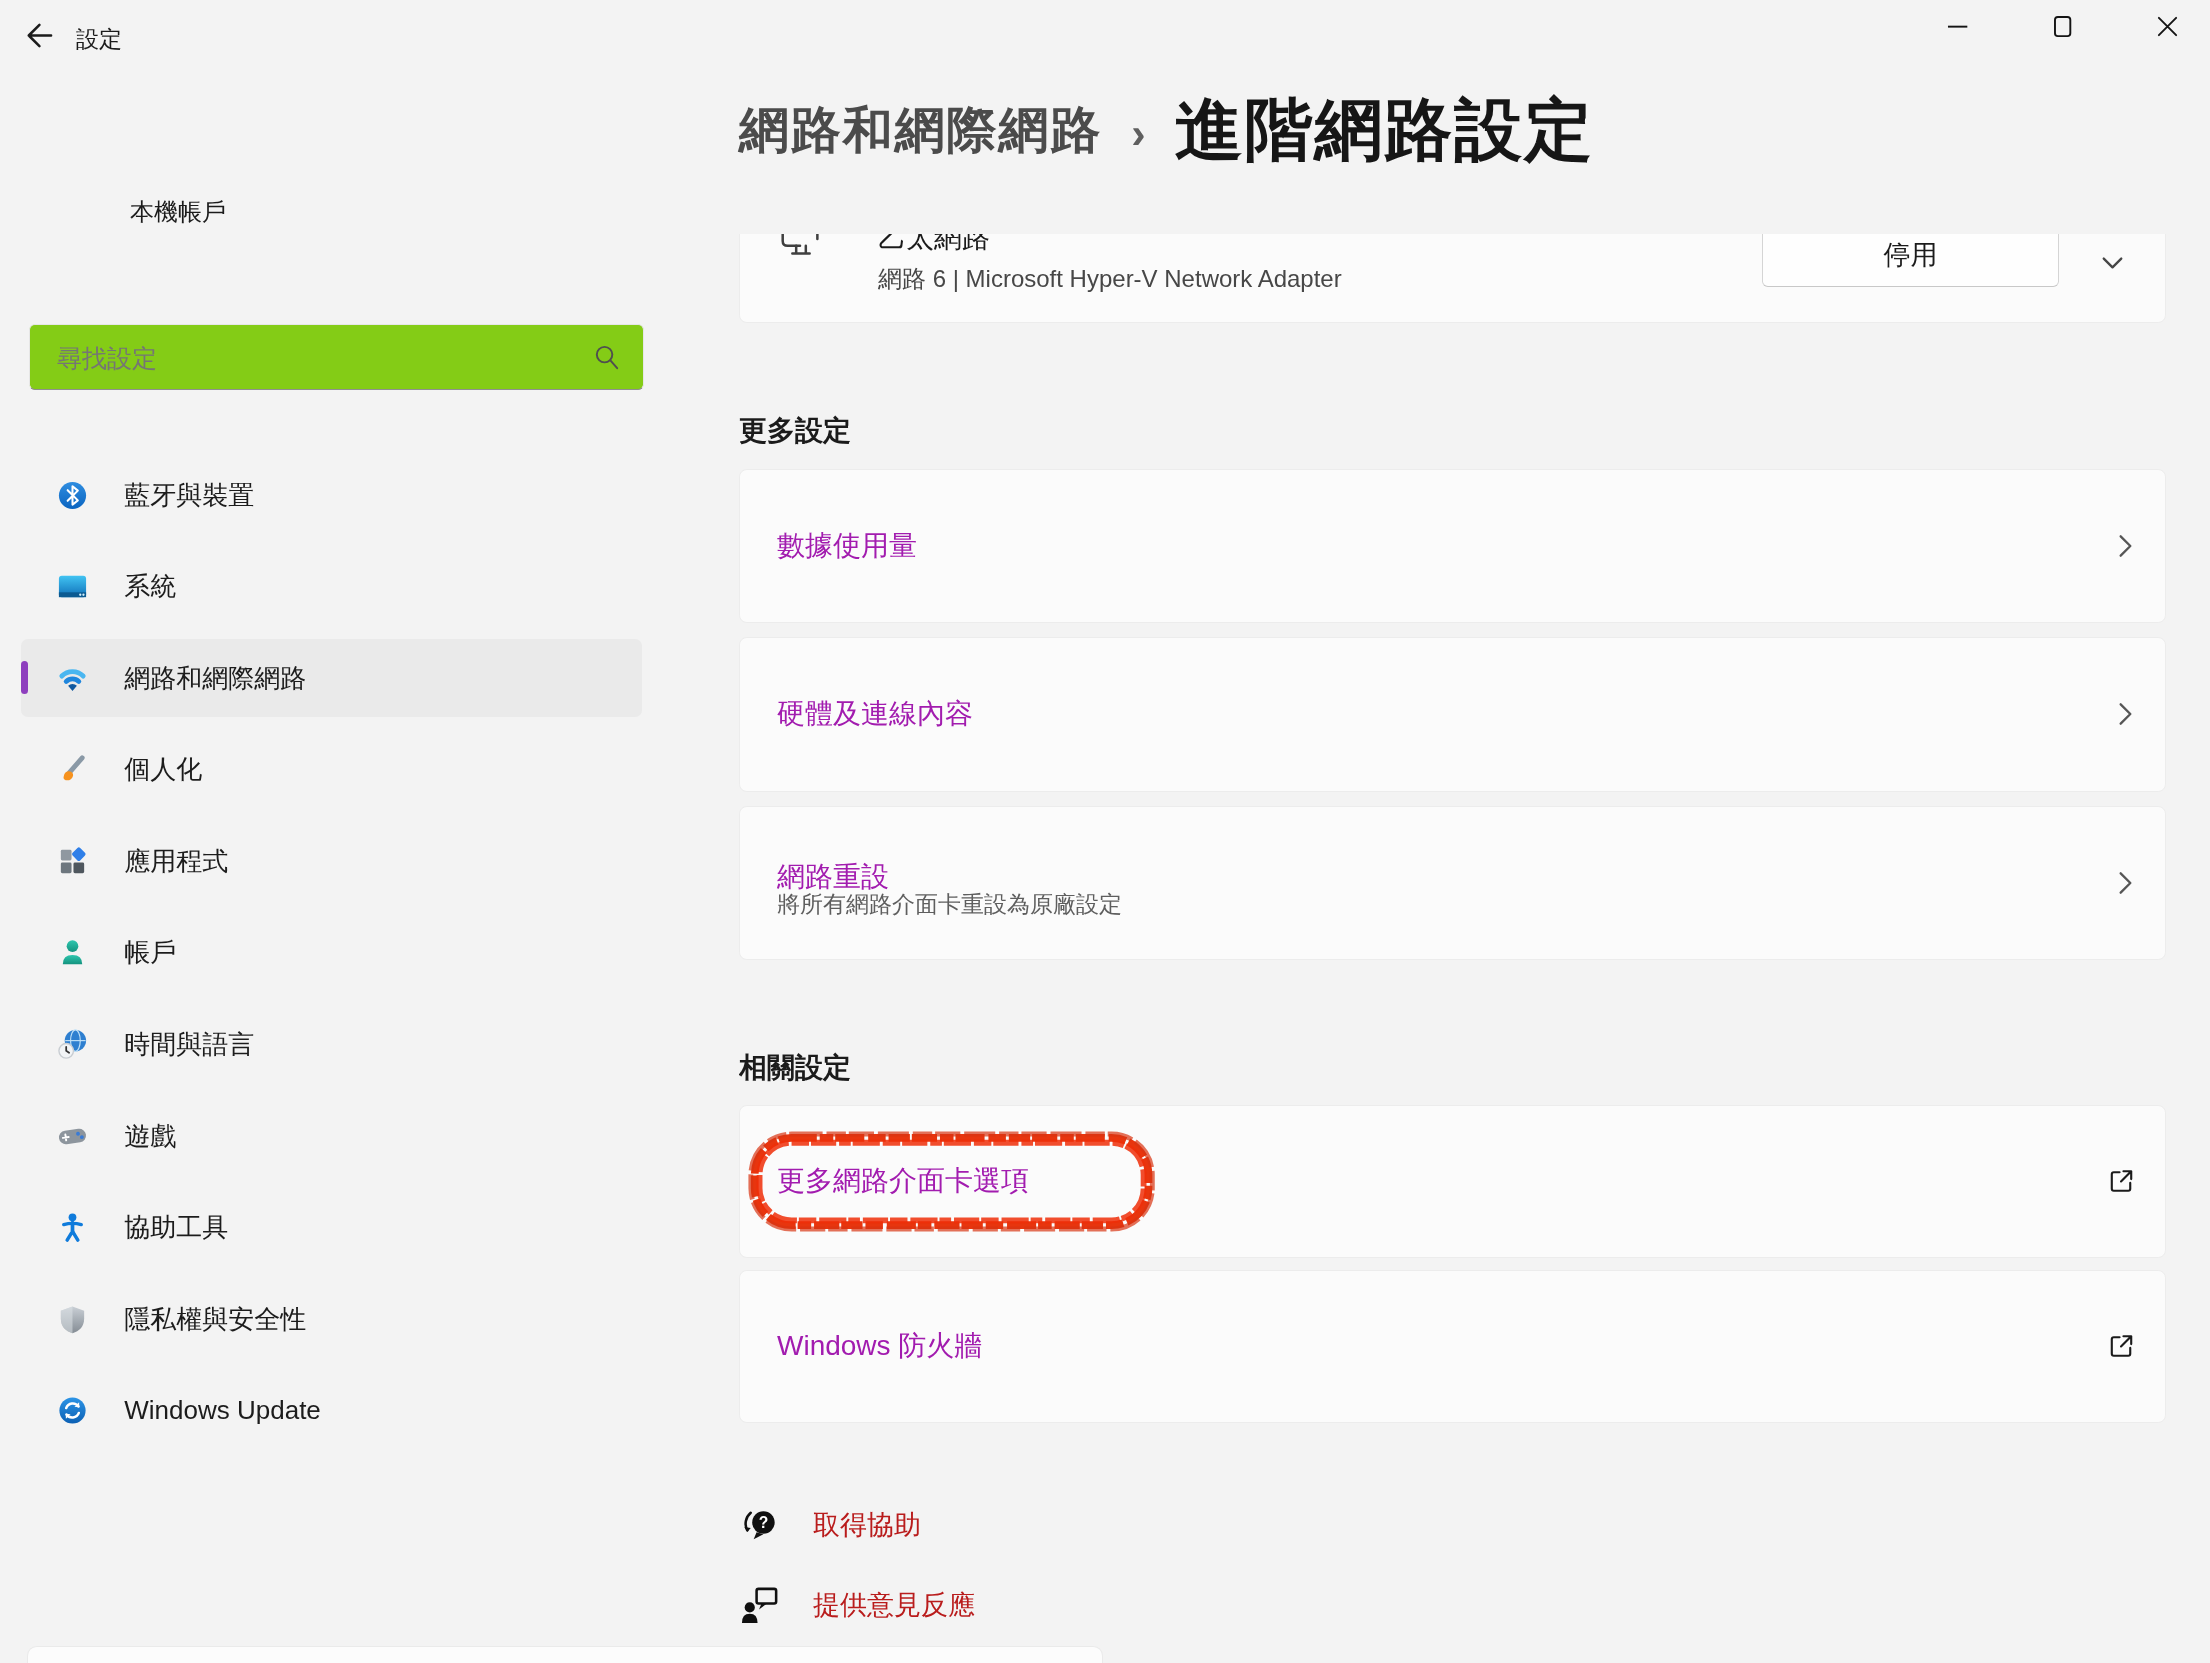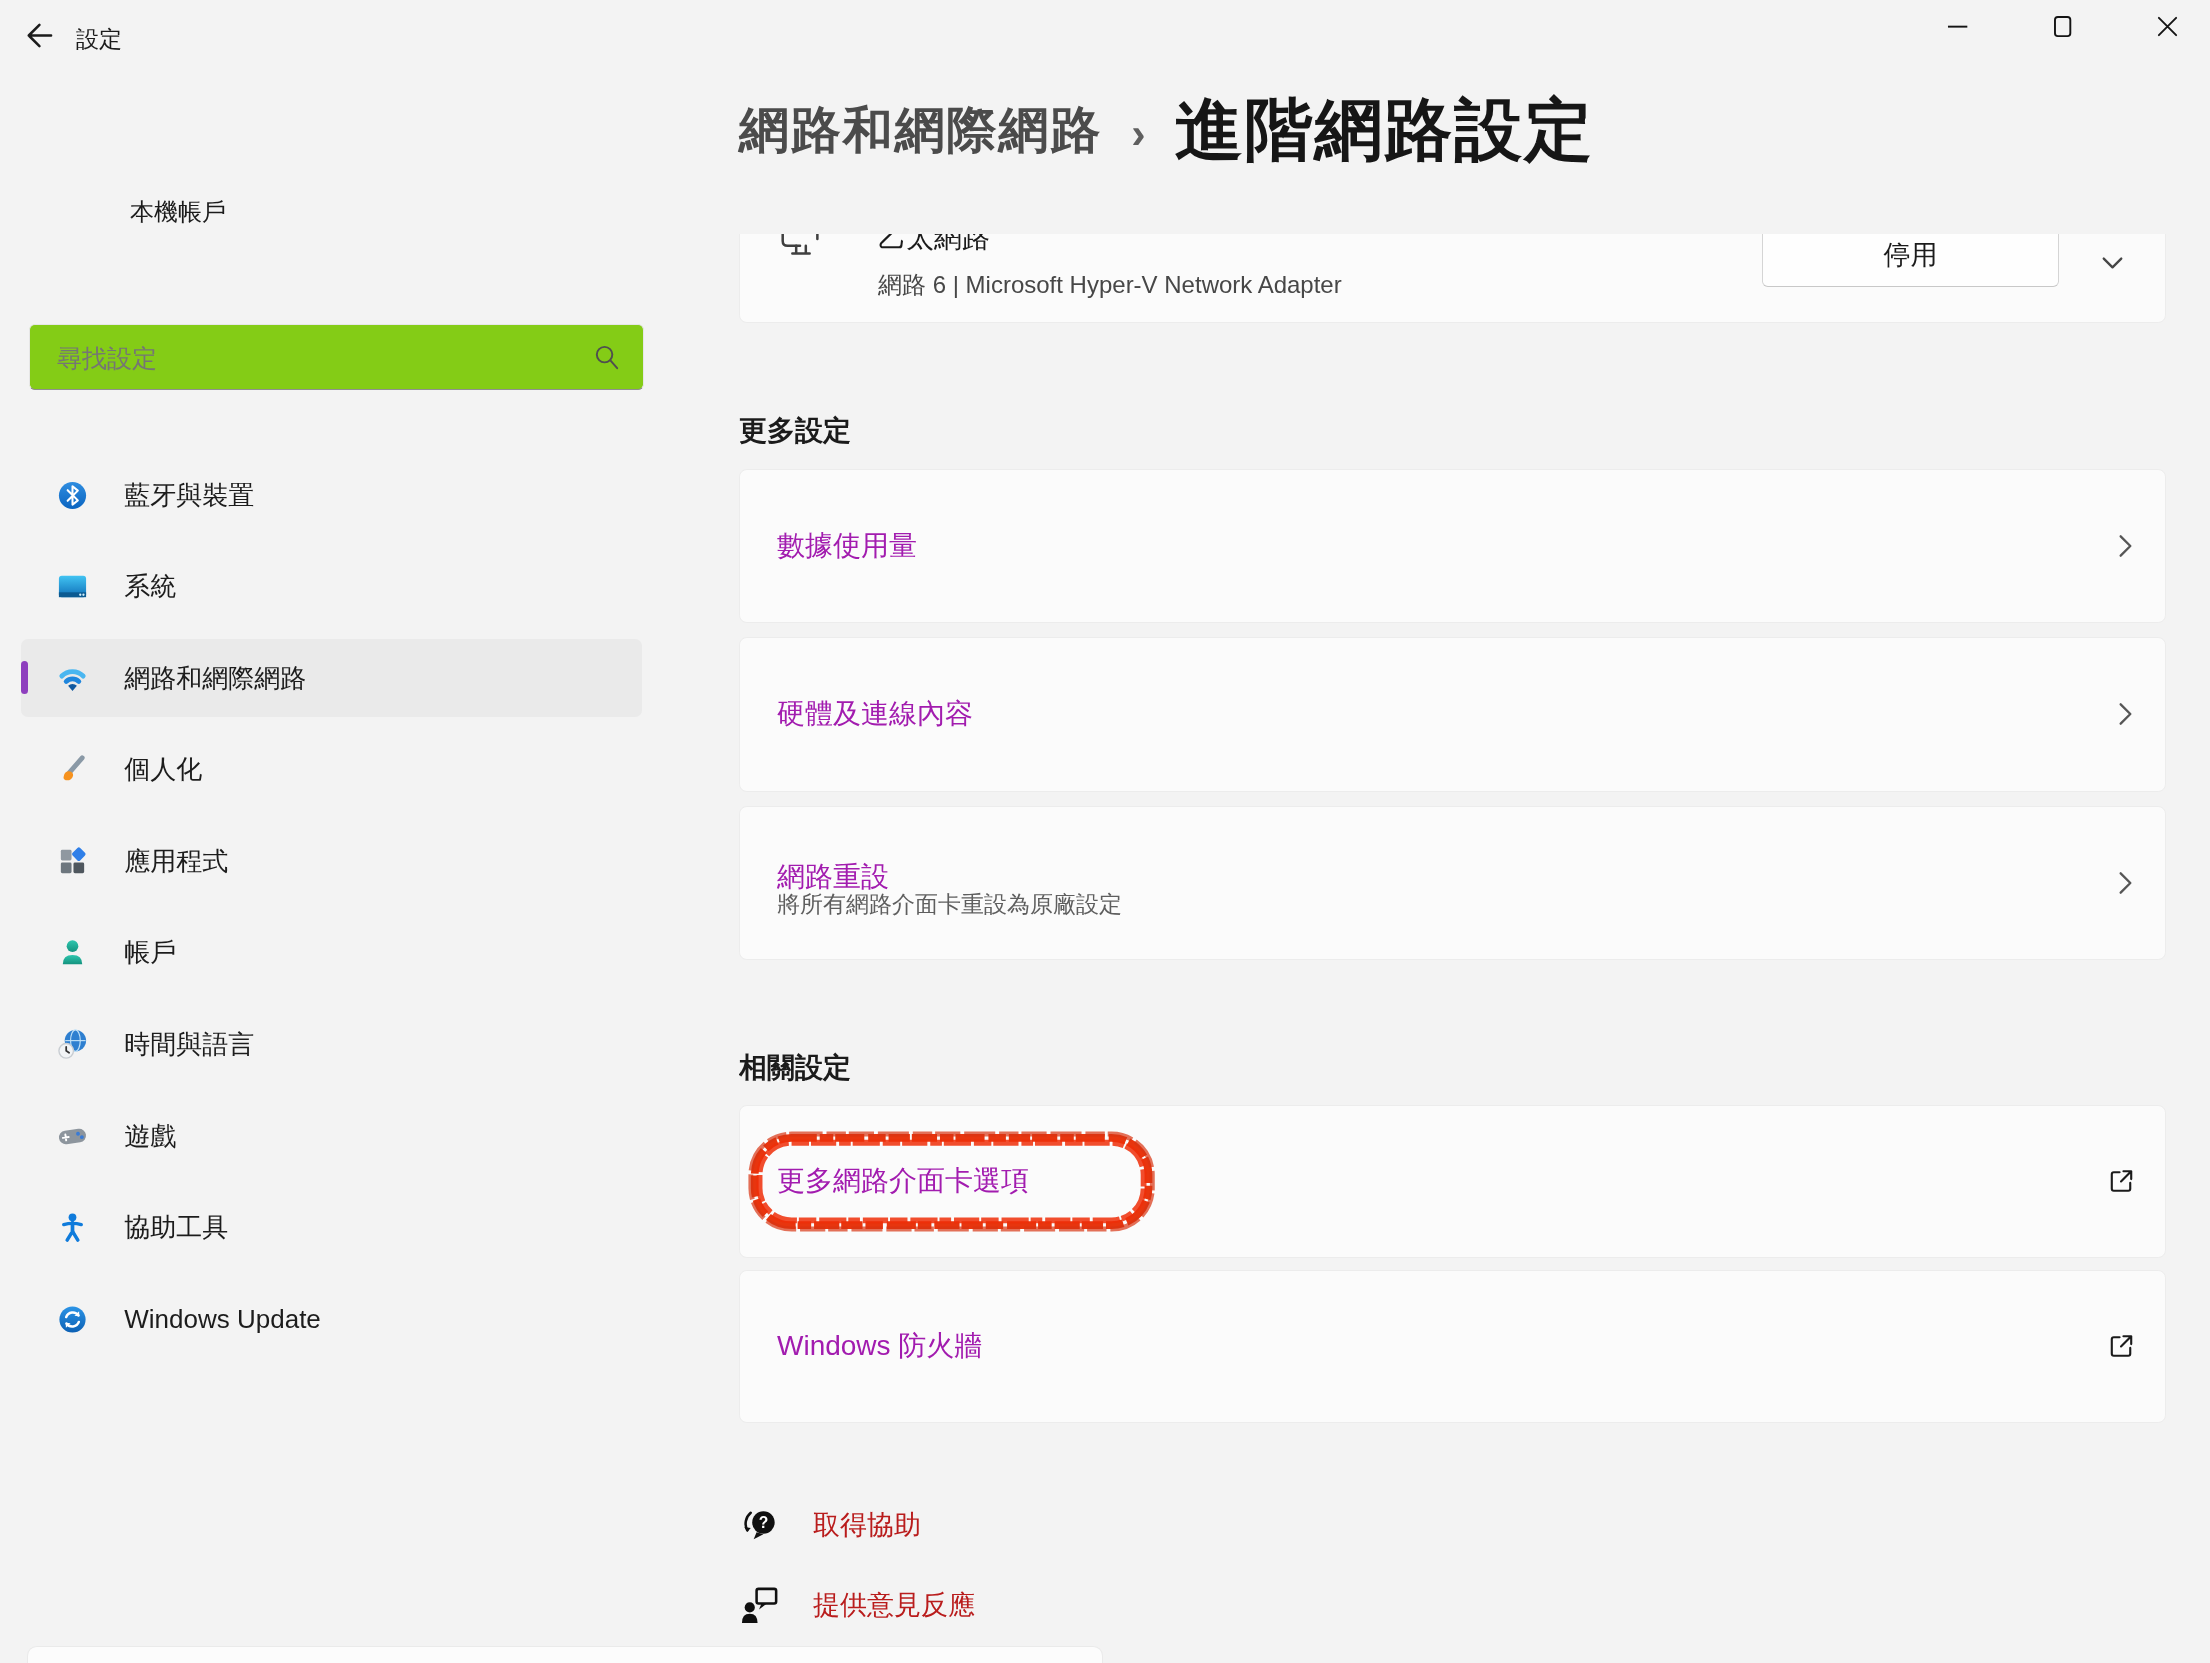--- a/index.html
+++ b/index.html
@@ -29,21 +29,21 @@
   .content{position:absolute;left:739px;top:62px;right:45px;bottom:0;}
   .breadcrumb{position:absolute;left:0;top:23px;display:flex;align-items:center;}
   .crumb-parent{font-size:50px;font-weight:600;color:#4b4b4b;letter-spacing:1.9px;}
   .crumb-sep{margin:5.8px 29px 0 29px;font-size:43px;color:#5f5f5f;font-weight:600;}
   .crumb-current{font-size:68px;font-weight:600;color:#161616;letter-spacing:1.9px;}
   .viewport{position:absolute;left:0;right:0;top:172px;bottom:0;overflow:hidden;}
   .card{position:relative;background:#fbfbfb;border:1px solid #ececec;border-radius:7.8px;box-sizing:border-box;}
   .conn-card{height:155px;margin-top:-66px;}
   .conn-icon{position:absolute;left:35px;top:33px;}
   .conn-name{position:absolute;left:138px;top:50px;font-size:28px;color:#1b1b1b;}
-  .conn-details{position:absolute;left:138px;top:100px;font-size:24px;color:#474747;}
+  .conn-details{position:absolute;left:138px;top:94px;font-size:24px;color:#474747;}
   .conn-action{position:absolute;right:106px;top:54px;width:297px;height:64px;background:#fefefe;border:1px solid #d5d5d5;border-bottom-color:#c8c8c8;border-radius:5.8px;font-size:27px;font-family:Liberation Sans, sans-serif;color:#1b1b1b;cursor:pointer;}
   .conn-chevron{position:absolute;right:35px;top:76px;cursor:pointer;}
   .section-header{margin:89px 0 19.4px 0;font-size:28px;font-weight:700;color:#1b1b1b;}
   .section-header.related{margin-top:89px;margin-bottom:18.4px;}
   .setting-card{height:154px;margin-bottom:13.6px;cursor:pointer;}
   .setting-card .card-title{position:absolute;left:37px;top:50%;transform:translateY(-50%);font-size:28px;color:#a21caf;white-space:nowrap;}
   .setting-card.two-line .card-title{transform:none;top:51px;}
   .setting-card .card-subtitle{position:absolute;left:37px;top:82px;font-size:23px;color:#5e5e5e;white-space:nowrap;}
   .setting-card .chev{position:absolute;right:25px;top:50%;transform:translateY(-50%);}
   .setting-card .ext{position:absolute;right:27px;top:50%;transform:translateY(-50%);}
@@ -232,20 +232,29 @@
           <svg width="33" height="33" viewBox="0 0 34 34">
               <circle cx="17" cy="6.5" r="4" fill="#0f7bdb"></circle>
               <path d="M8 14 Q17 11.5 26 14" stroke="#0f7bdb" stroke-width="3.6" fill="none" stroke-linecap="round"></path>
               <path d="M17 12 V21" stroke="#0f7bdb" stroke-width="3.8" stroke-linecap="round"></path>
               <path d="M17 21 L11.5 30 M17 21 L22.5 30" stroke="#0f7bdb" stroke-width="3.6" stroke-linecap="round"></path>
             </svg>
         </span>
         <span class="nav-label">協助工具</span>
       </div>
 
+      <div class="nav-item">
+        <span class="nav-icon">
+          <svg width="33" height="33" viewBox="0 0 34 34">
+              <path d="M17 3.5 L29 8 V16 C29 24.5 24 29 17 31.2 C10 29 5 24.5 5 16 V8 Z" fill="url(#gShield)"></path>
+              <path d="M17 3.5 L5 8 V16 C5 24.5 10 29 17 31.2 Z" fill="#dde1e5" opacity="0.55"></path>
+            </svg>
+        </span>
+        <span class="nav-label">隱私權與安全性</span>
+      </div>
 
       <div class="nav-item">
         <span class="nav-icon">
           <svg width="33" height="33" viewBox="0 0 34 34">
               <circle cx="17" cy="17" r="13.5" fill="url(#gUpd)"></circle>
               <path d="M10.5 14.5 A7.2 7.2 0 0 1 23.2 12.8" stroke="#fff" stroke-width="2.6" fill="none" stroke-linecap="round"></path>
               <path d="M23.8 8.5 L24 13.6 L19 13.2 Z" fill="#fff"></path>
               <path d="M23.5 19.5 A7.2 7.2 0 0 1 10.8 21.2" stroke="#fff" stroke-width="2.6" fill="none" stroke-linecap="round"></path>
               <path d="M10.2 25.5 L10 20.4 L15 20.8 Z" fill="#fff"></path>
             </svg>

